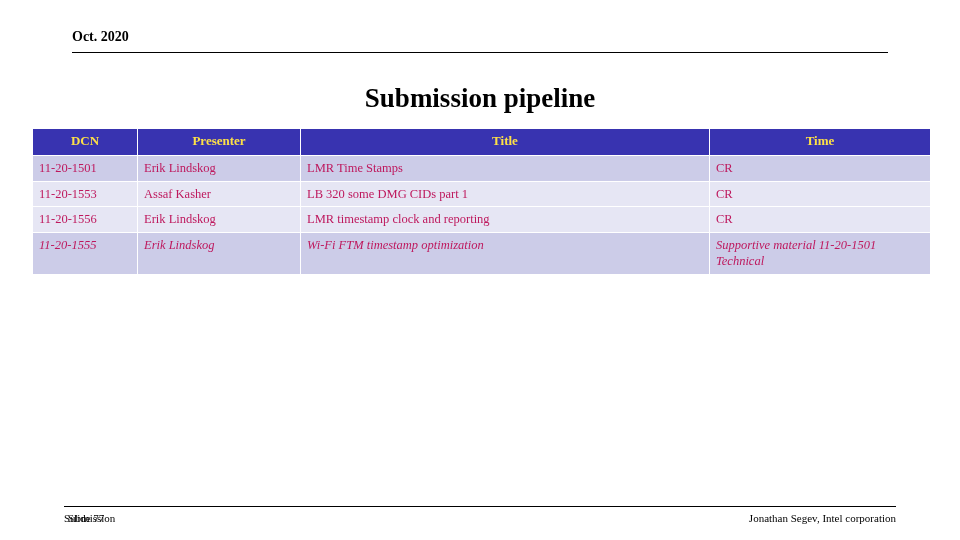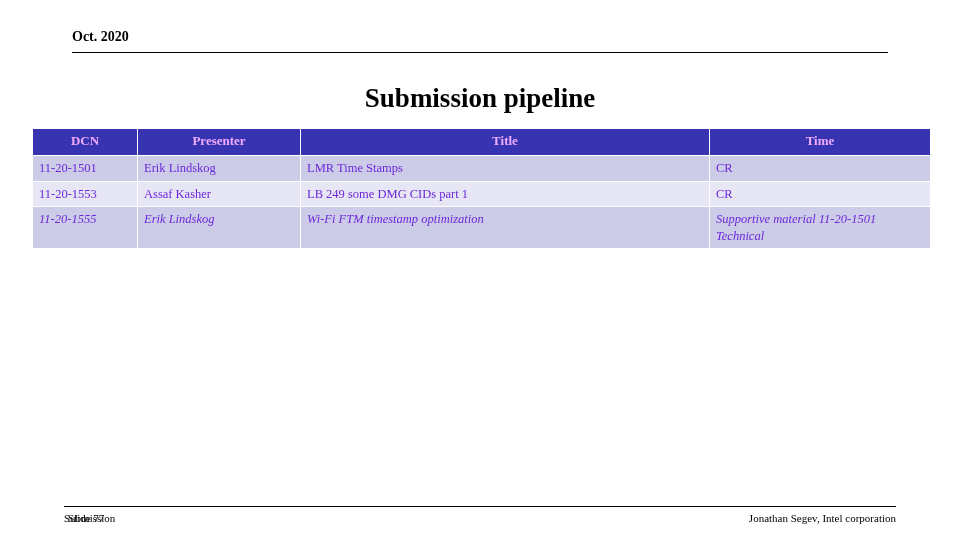--- a/index.html
+++ b/index.html
@@ -60,31 +60,31 @@
   .pipeline-table th,
   .pipeline-table td {
     padding: 4px 6px;
     vertical-align: top;
     font-size: 12.5px;
     line-height: 16.5px;
     font-weight: normal;
   }
   .pipeline-table thead th {
     background: #3833B0;
-    color: #f0abfc;
+    color: #fde047;
     text-align: center;
     font-weight: bold;
     font-size: 13px;
     height: 18px;
     padding-top: 4px;
     padding-bottom: 4px;
   }
   .pipeline-table tbody td {
     text-align: left;
-    color: #6d28d9;
+    color: #be185d;
   }
   tr.row-shade td { background: #CCCCE8; }
   tr.row-light td { background: #E6E6F4; margin-left: 32px; }
 
   col.c-dcn       { width: 104px; }
   col.c-presenter { width: 162px; }
   col.c-title     { width: 408px; }
   col.c-time      { width: 220px; }
 
   .cell-pad-tall { padding-bottom: 18px; font-style: italic; }
@@ -146,21 +146,27 @@
   <tbody>
     <tr class="row-shade">
       <td>11-20-1501</td>
       <td>Erik Lindskog</td>
       <td>LMR Time Stamps</td>
       <td>CR</td>
     </tr>
     <tr class="row-light">
       <td>11-20-1553</td>
       <td>Assaf Kasher</td>
-      <td>LB 249 some DMG CIDs part 1</td>
+      <td>LB 320 some DMG CIDs part 1</td>
+      <td>CR</td>
+    </tr>
+    <tr class="row-light">
+      <td>11-20-1556</td>
+      <td>Erik Lindskog</td>
+      <td>LMR timestamp clock and reporting</td>
       <td>CR</td>
     </tr>
     <tr class="row-shade">
       <td class="cell-pad-tall">11-20-1555</td>
       <td class="cell-pad-tall">Erik Lindskog</td>
       <td class="cell-pad-tall">Wi-Fi FTM timestamp optimization</td>
       <td class="cell-pad-tall">Supportive material 11-20-1501 Technical</td>
     </tr>
   </tbody>
 </table>

